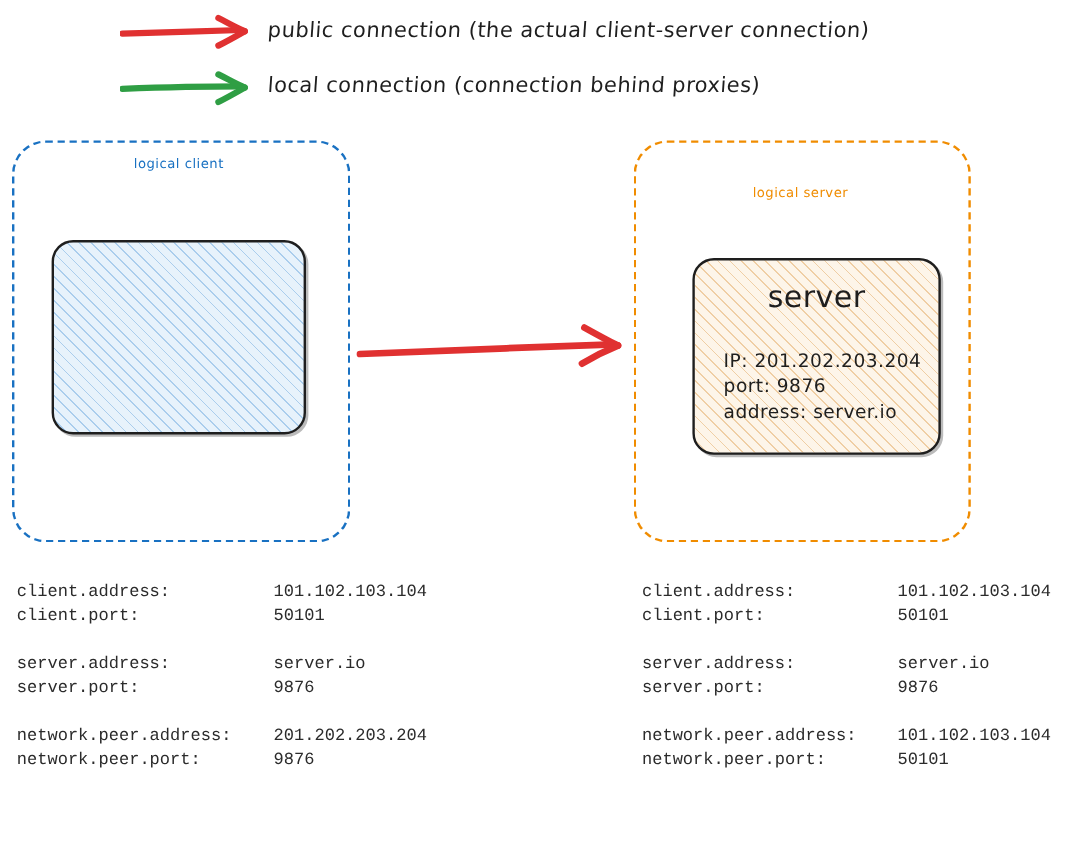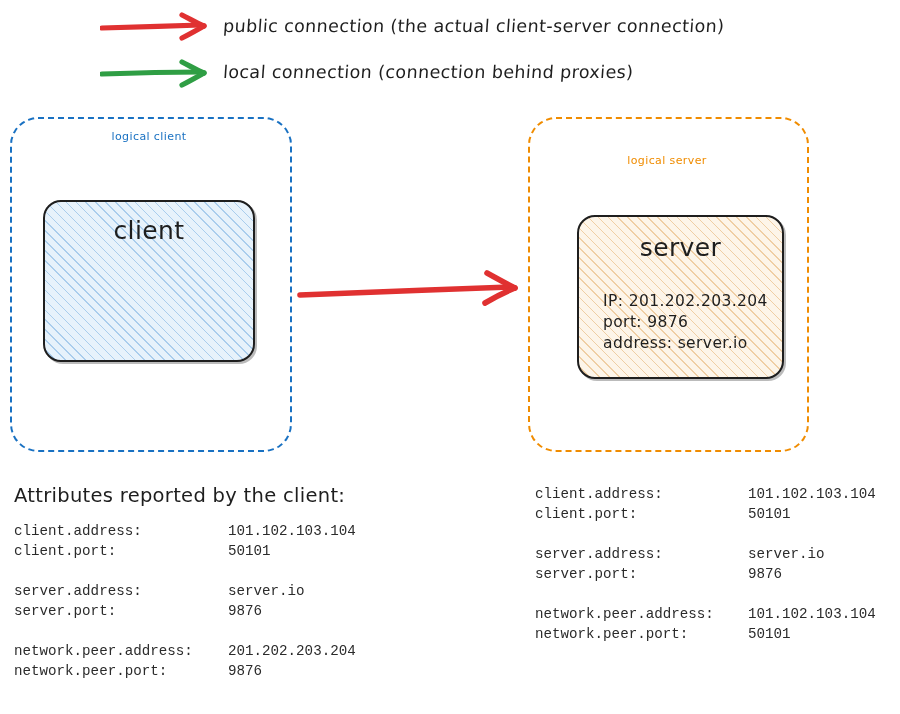--- a/index.html
+++ b/index.html
@@ -172,21 +172,20 @@
     <path d="M82,6 C90,10 97,14 104,17" stroke="#2f9e44" stroke-width="5.2" fill="none" stroke-linecap="round"></path>
     <path d="M82,29 C90,25 97,21 104,17" stroke="#2f9e44" stroke-width="5.2" fill="none" stroke-linecap="round"></path>
   </svg>
   <span class="legend-label hand hand-skew">local connection (connection behind proxies)</span>
 </div>
 
 <div class="logical-box" id="logical-client-box"></div>
 <div class="logical-label hand" id="logical-client-label">logical client</div>
 
 <div class="node-box" id="client-node">
-  <div class="node-title hand">client</div>
 </div>
 
 <svg class="abs" id="main-arrow" width="228" height="46" viewBox="0 0 228 46">
   <path d="M4,27 C60,25 150,21 216,19" stroke="#e03131" stroke-width="5.6" fill="none" stroke-linecap="round"></path>
   <path d="M191,5 C200,10 209,15 219,20" stroke="#e03131" stroke-width="5.6" fill="none" stroke-linecap="round"></path>
   <path d="M189,35 C199,29 209,24 219,20" stroke="#e03131" stroke-width="5.6" fill="none" stroke-linecap="round"></path>
 </svg>
 
 <div class="logical-box" id="logical-server-box"></div>
 <div class="logical-label hand" id="logical-server-label">logical server</div>
@@ -194,21 +193,20 @@
 <div class="node-box" id="server-node">
   <div class="node-title hand">server</div>
   <div class="node-lines hand">
     <div>IP: 201.202.203.204</div>
     <div>port: 9876</div>
     <div>address: server.io</div>
   </div>
 </div>
 
 <div class="attr-block" id="attrs-client">
-  <div class="attr-heading hand">Attributes reported by the client:</div>
   <table class="attr-table">
     <tbody>
       <tr>
         <td class="attr-key">client.address:</td>
         <td class="attr-val">101.102.103.104</td>
       </tr>
       <tr>
         <td class="attr-key">client.port:</td>
         <td class="attr-val">50101</td>
       </tr>

